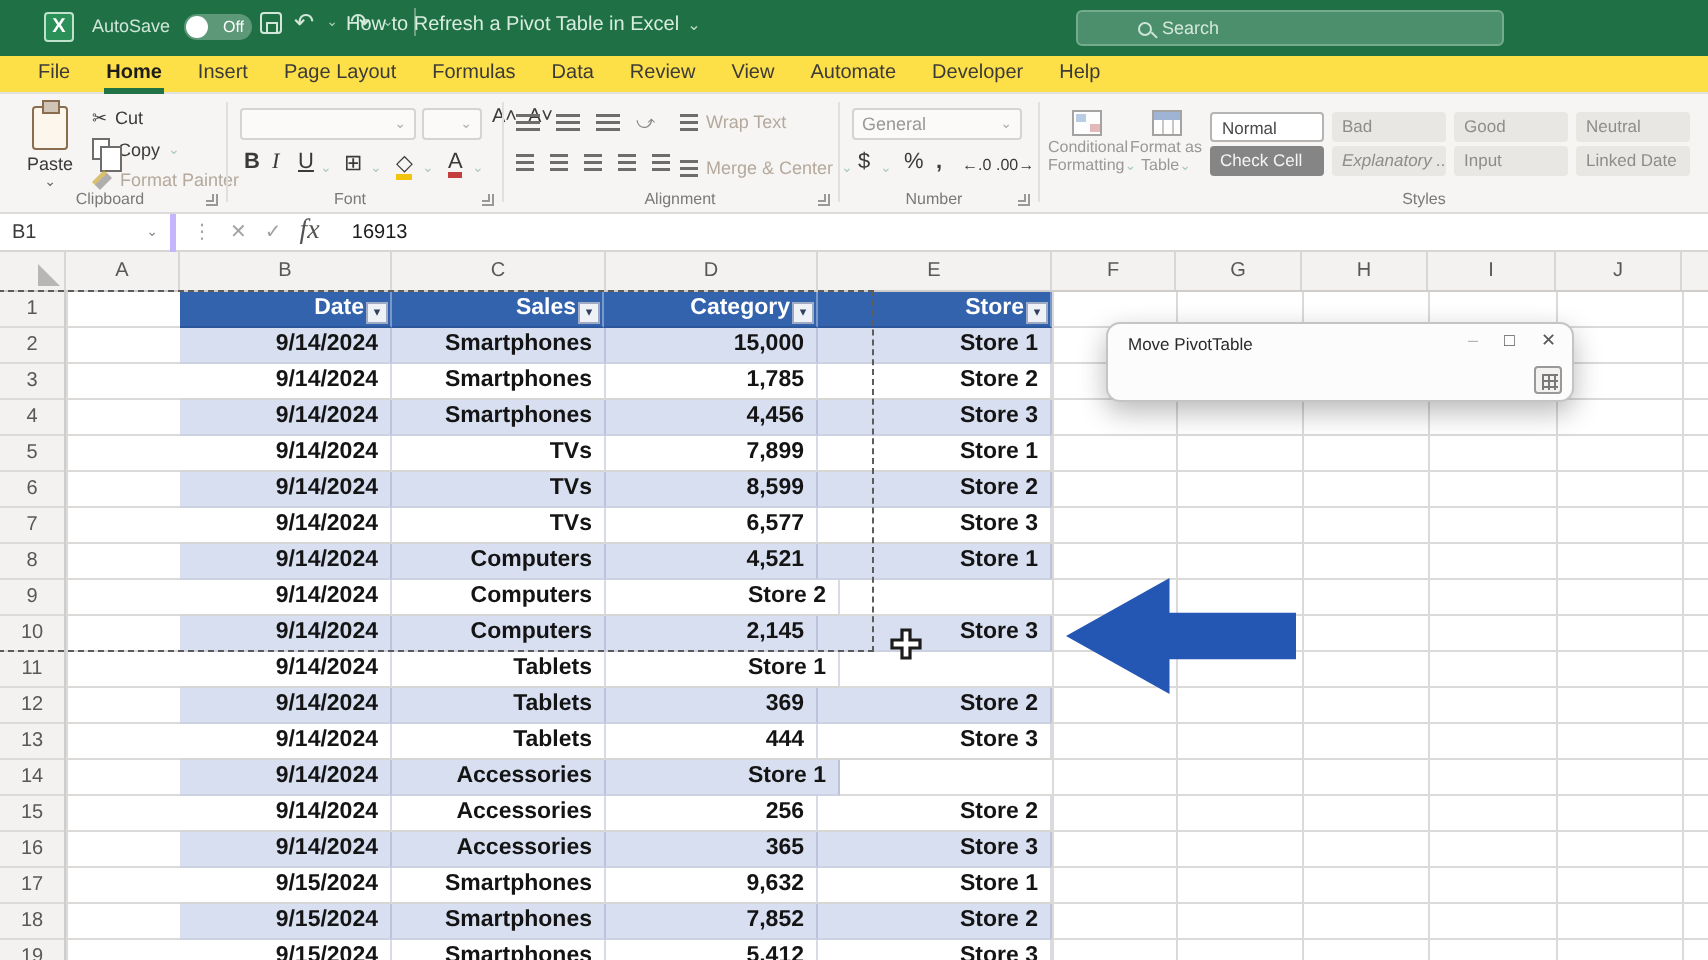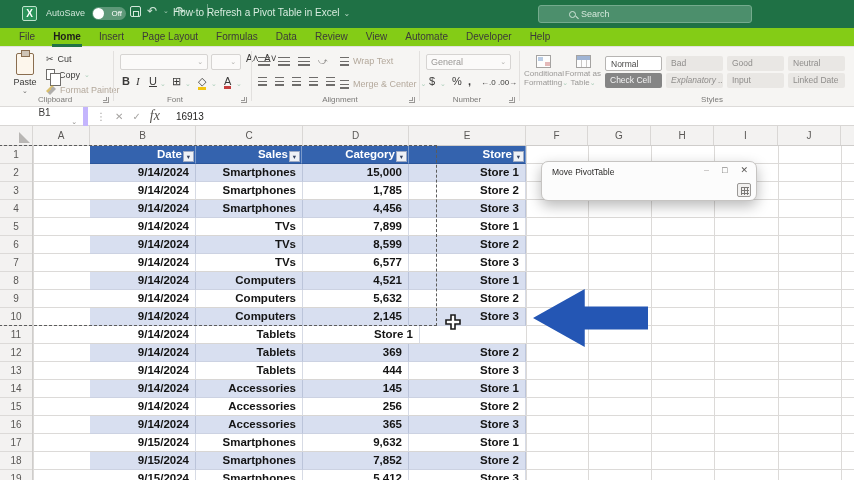--- a/index.html
+++ b/index.html
@@ -21,21 +21,21 @@
   .mini-chev { font-size:7px !important; color:#a9cdb8 !important; }
   .tb-sep { width:1px; height:14px; background:rgba(255,255,255,.35); margin:0 4px; }
   .doc-title { position:absolute; left:173px; top:7px; color:#d8ecdf; font-size:10px; white-space:nowrap; }
   .doc-title .chev { font-size:8px; color:#b9d8c6; margin-left:4px; }
   .searchbox { position:absolute; left:538px; top:5px; width:214px; height:18px; background:#4c8f6c; border:1px solid #74ab8d; border-radius:3px; display:flex; align-items:center; padding-left:42px; }
   .search-glyph { position:absolute; left:30px; top:5px; width:7px; height:7px; border:1.3px solid #cfe4d8; border-radius:50%; }
   .search-glyph::after { content:""; position:absolute; left:5px; top:5px; width:4px; height:1.3px; background:#cfe4d8; transform:rotate(45deg); }
   .searchbox .ph { color:#d5e8dc; font-size:9px; }
 
   
-  .menubar { position:absolute; left:0; top:28px; width:854px; height:19px; background:#84cc16; border-bottom:1px solid #e3e1df; display:flex; align-items:center; padding-left:10px; gap:0; }
+  .menubar { position:absolute; left:0; top:28px; width:854px; height:19px; background:#fde047; border-bottom:1px solid #e3e1df; display:flex; align-items:center; padding-left:10px; gap:0; }
   .mtab { font-size:10px; color:#3b3a39; padding:0 9px; height:19px; line-height:18px; position:relative; white-space:nowrap; }
   .mtab.active { font-weight:bold; color:#1d1c1b; }
   .mtab.active::after { content:""; position:absolute; left:8px; right:8px; bottom:0; height:2.5px; background:#217346; }
 
   
   .ribbon { position:absolute; left:0; top:47px; width:854px; height:60px; background:#f6f5f3; border-bottom:1px solid #dddbd9; font-size:9px; color:#444; }
   .rdiv { position:absolute; top:4px; height:50px; width:1px; background:#e2e0de; }
   .glabel { position:absolute; bottom:2px; font-size:8px; color:#7a7977; text-align:center; }
   .launcher { position:absolute; bottom:3px; width:6px; height:6px; border-right:1px solid #9a9896; border-bottom:1px solid #9a9896; }
   .launcher::after { content:""; position:absolute; right:1px; bottom:1px; width:3px; height:3px; border-right:1px solid #9a9896; border-bottom:1px solid #9a9896; }
@@ -69,21 +69,21 @@
   .stack-cmd { position:absolute; width:38px; text-align:center; color:#9a9896; font-size:8px; line-height:1.15; }
   .cf-glyph { margin:0 auto 1px; width:15px; height:13px; border:1px solid #a5a3a1; background:
       linear-gradient(#b9cce4 0 0) 1px 1px/5px 4px no-repeat,
       linear-gradient(#e4b9b9 0 0) 8px 6px/5px 4px no-repeat, #fdfdfd; }
   .fat-glyph { margin:0 auto 1px; width:15px; height:13px; border:1px solid #a5a3a1; background:
       linear-gradient(#9fb4d4 0 0) 0 0/15px 4px no-repeat,
       repeating-linear-gradient(90deg,transparent 0 4px,#c9c7c5 4px 5px), #fdfdfd; }
 
   
   .fbar { position:absolute; left:0; top:107px; width:854px; height:19px; background:#fff; border-bottom:1px solid #d8d6d4; display:flex; align-items:center; font-size:10px; color:#3b3a39; }
-  .namebox { width:88px; height:19px; display:flex; align-items:center; padding-left:6px; border-right:5px solid #c4b5fd;flex-direction:column; }
+  .namebox { width:88px; height:19px; display:flex; align-items:center; padding-left:6px; border-right:3px solid #c4b5fd; }
   .namebox .chev { margin-left:auto; margin-right:6px; font-size:7px; color:#8a8886; }
   .fbicons { display:flex; align-items:center; gap:9px; padding:0 8px; color:#a5a3a1; }
   .fx { font-style:italic; font-family:"Liberation Serif", serif; color:#55534f; font-size:14px; }
   .fval { margin-left:8px; color:#1d1c1b; font-size:10px; }
 
   
   .colheads { position:absolute; left:0; top:126px; width:854px; height:20px; background:#f3f2f1; border-bottom:1px solid #cfcdcb; }
   .ch { position:absolute; top:0; height:19px; line-height:19px; text-align:center; font-size:10px; color:#5a5856; border-right:1px solid #d9d7d5; }
   .corner { position:absolute; left:0; top:0; width:33px; height:19px; border-right:1px solid #d9d7d5; }
   .corner .tri { position:absolute; right:2px; bottom:2px; width:0; height:0; border-left:11px solid transparent; border-bottom:11px solid #b8b6b4; transform:rotate(90deg); }
@@ -96,21 +96,21 @@
   .xtable { position:absolute; left:90px; top:0; width:436px; }
   .trow { position:absolute; left:0; width:524px; height:18px; display:flex; }
   .tcell { height:18px; line-height:17px; text-align:right; font-size:11.5px; font-weight:bold; color:#141414; padding-right:6px; border-right:1px solid rgba(110,125,160,.28); border-bottom:1px solid #ccd2e2; overflow:hidden; white-space:nowrap; position:relative; }
   .trow.head .tcell { background:#3463ae; color:#fff; font-size:11.5px; padding-right:13px; border-right:1px solid rgba(255,255,255,.35); border-bottom:1px solid #2c569a; }
   .trow.band .tcell { background:#d8dff0; }
   .trow.plain .tcell { background:#ffffff; border-bottom:1px solid #d8d6d4; }
   .filter-btn { position:absolute; right:1px; bottom:1px; width:11px; height:11px; background:#eef1f6; border:1px solid #9fabc4; font-size:6.5px; line-height:10px; text-align:center; color:#33415f; font-weight:normal; }
   .ants { position:absolute; left:-1px; top:-1px; width:438px; height:181px; border:1.7px dashed #5c5c5c; pointer-events:none; }
 
   
-  .dialog { position:absolute; left:541px; top:161px; width:216px; height:40px; background:#fcfcfc; border:1px solid #c6c4c2; border-radius:7px; box-shadow:0 5px 14px rgba(0,0,0,.28); z-index:30; }
+  .dialog { position:absolute; left:553px; top:161px; width:234px; height:40px; background:#fcfcfc; border:1px solid #c6c4c2; border-radius:7px; box-shadow:0 5px 14px rgba(0,0,0,.28); z-index:30; }
   .dlg-title { position:absolute; left:10px; top:5px; font-size:8.5px; color:#2b2a29; }
   .dlg-ctrls { position:absolute; right:8px; top:3px; display:flex; gap:13px; color:#5a5856; font-size:9px; }
   .dlg-ctrls .dim { color:#b5b3b1; }
   .dlg-input { position:absolute; left:6px; top:21px; width:230px; height:14px; background:#fff; border:1px solid #9a9896; border-radius:2px; font-size:7.5px; color:#2b2a29; line-height:12px; padding-left:3px; white-space:nowrap; overflow:hidden; }
   .range-btn { position:absolute; right:5px; top:21px; width:14px; height:14px; background:#f2f1f0; border:1px solid #9a9896; border-radius:2px; }
   .range-btn .grid-glyph { position:absolute; left:2.5px; top:2.5px; width:8px; height:8px;
       background:repeating-linear-gradient(#7b7977 0 1px, transparent 1px 3px),
                  repeating-linear-gradient(90deg,#7b7977 0 1px, transparent 1px 3px); }
 
   
@@ -376,21 +376,20 @@
         </div>
         <div class="trow band" style="top: 126px;">
           <div class="tcell" style="width: 106px;">9/14/2024</div>
           <div class="tcell" style="width: 107px;">Computers</div>
           <div class="tcell" style="width: 106px;">4,521</div>
           <div class="tcell" style="width: 117px;">Store 1</div>
         </div>
         <div class="trow plain" style="top: 144px;">
           <div class="tcell" style="width: 106px;">9/14/2024</div>
           <div class="tcell" style="width: 107px;">Computers</div>
-          <div class="tcell" style="width: 106px;">5,632</div>
           <div class="tcell" style="width: 117px;">Store 2</div>
         </div>
         <div class="trow band" style="top: 162px;">
           <div class="tcell" style="width: 106px;">9/14/2024</div>
           <div class="tcell" style="width: 107px;">Computers</div>
           <div class="tcell" style="width: 106px;">2,145</div>
           <div class="tcell" style="width: 117px;">Store 3</div>
         </div>
         <div class="trow plain" style="top: 180px;">
           <div class="tcell" style="width: 106px;">9/14/2024</div>
@@ -405,21 +404,20 @@
         </div>
         <div class="trow plain" style="top: 216px;">
           <div class="tcell" style="width: 106px;">9/14/2024</div>
           <div class="tcell" style="width: 107px;">Tablets</div>
           <div class="tcell" style="width: 106px;">444</div>
           <div class="tcell" style="width: 117px;">Store 3</div>
         </div>
         <div class="trow band" style="top: 234px;">
           <div class="tcell" style="width: 106px;">9/14/2024</div>
           <div class="tcell" style="width: 107px;">Accessories</div>
-          <div class="tcell" style="width: 106px;">145</div>
           <div class="tcell" style="width: 117px;">Store 1</div>
         </div>
         <div class="trow plain" style="top: 252px;">
           <div class="tcell" style="width: 106px;">9/14/2024</div>
           <div class="tcell" style="width: 107px;">Accessories</div>
           <div class="tcell" style="width: 106px;">256</div>
           <div class="tcell" style="width: 117px;">Store 2</div>
         </div>
         <div class="trow band" style="top: 270px;">
           <div class="tcell" style="width: 106px;">9/14/2024</div>

